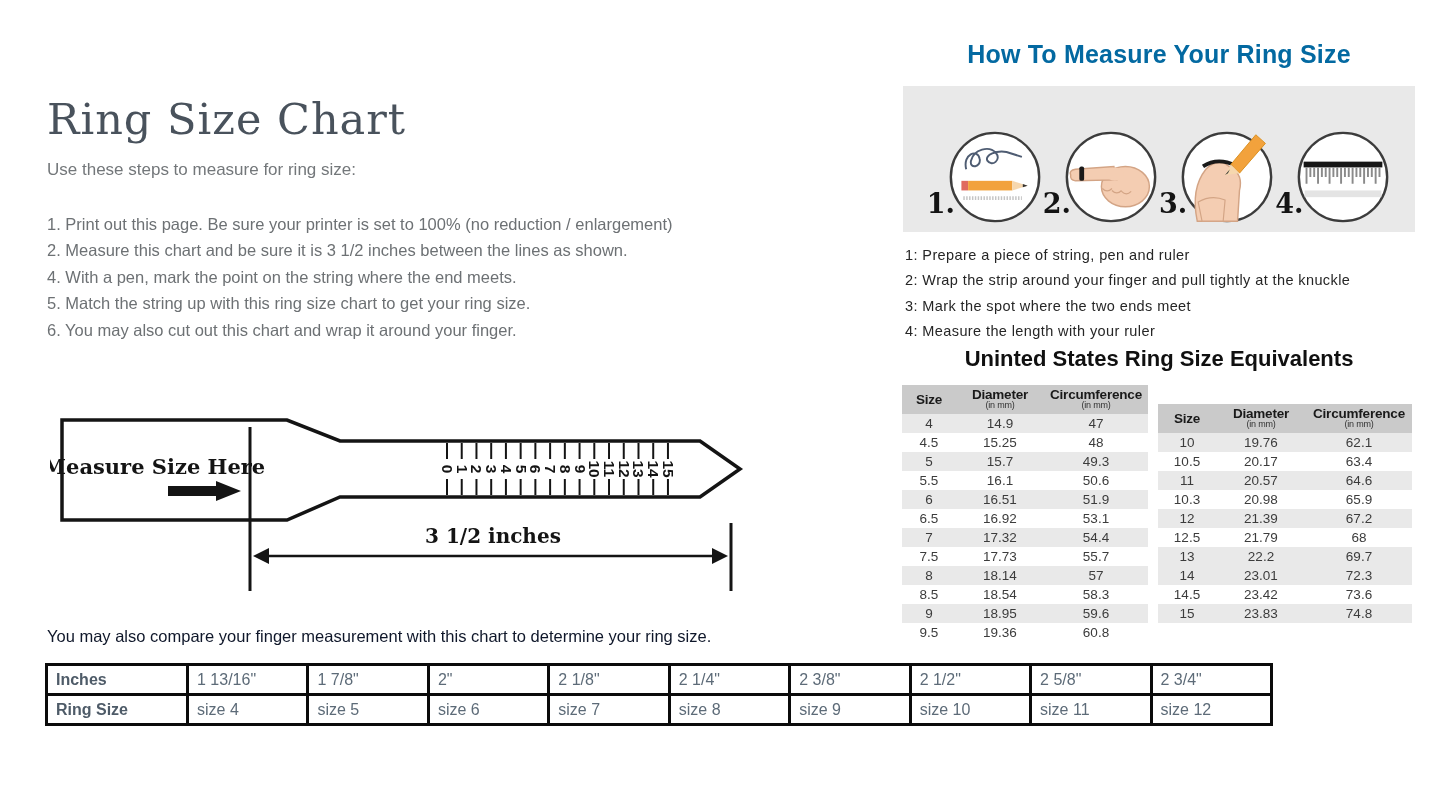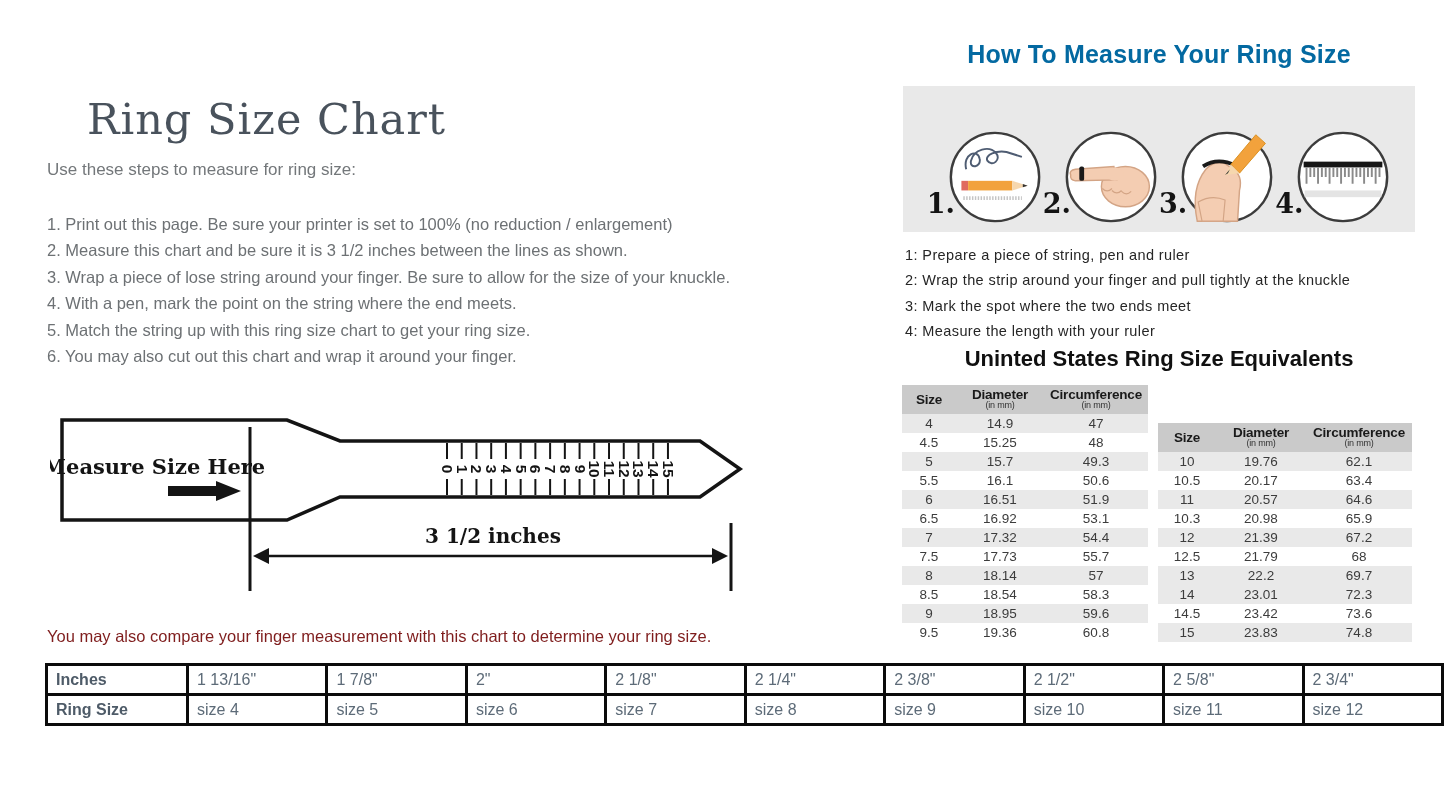--- a/index.html
+++ b/index.html
@@ -1,58 +1,57 @@
 <!DOCTYPE html>
 <html><head>
 <meta charset="utf-8">
 <style>
   * { margin:0; padding:0; box-sizing:border-box; }
   html,body { width:1445px; height:803px; background:#ffffff; font-family:"Liberation Sans",sans-serif; }
   body { position:relative; overflow:hidden; }
   .abs { position:absolute; }
 
-  #page-title { left:47px; top:94px; font-family:"DejaVu Serif",serif; font-size:43px; font-weight:400; color:#49525c; letter-spacing:1px;margin-left:40px; }
+  #page-title { left:47px; top:94px; font-family:"DejaVu Serif",serif; font-size:43px; font-weight:400; color:#49525c; letter-spacing:1px; }
   #intro { left:47px; top:160px; font-size:17px; color:#73777a;text-align:right; }
   #steps { left:47px; top:211px; list-style:none; font-size:16.5px; color:#6d7174; line-height:26.4px; }
-  #compare-note { left:47px; top:627px; font-size:16.5px; color:#7f1d1d; }
+  #compare-note { left:47px; top:627px; font-size:16.5px; color:#0f172a; }
 
   #sizer-svg { left:50px; top:410px; }
   .sizer-label { font-family:"DejaVu Serif",serif; font-weight:bold; font-size:21px; fill:#141414; }
   .dim-label { font-family:"DejaVu Serif",serif; font-weight:bold; font-size:20px; fill:#141414; }
   .tick-num { font-family:"Liberation Sans",sans-serif; font-weight:bold; font-size:15.5px; fill:#141414; }
 
   #how-title { left:903px; top:40px; width:512px; text-align:center; font-size:25px; font-weight:bold; color:#0369a1; letter-spacing:0.2px; }
   #panel { left:903px; top:86px; width:512px; height:146px; background:#e9e9e9; display:flex; align-items:flex-end; justify-content:center; padding-bottom:7px; }
   .figure { display:flex; align-items:flex-end; }
   .fig-num { font-family:"DejaVu Serif",serif; font-weight:bold; font-size:27px; color:#141414; margin:0 -8px 6px 0; position:relative; z-index:2; }
   .fig-circle { width:96px; height:96px; display:block; }
 
   #instructions { left:905px; top:243px; list-style:none; font-size:14.5px; color:#262626; line-height:25.4px; letter-spacing:0.4px; }
   #equiv-title { left:903px; top:346px; width:512px; text-align:center; font-size:22px; font-weight:bold; color:#101010; }
 
-  #size-tables { left:902px; top:385px; display:flex; gap:10px; align-items:flex-end; }
+  #size-tables { left:902px; top:385px; display:flex; gap:10px; align-items:center; }
   .size-table { border-collapse:collapse; table-layout:fixed; }
   .size-table th { background:#cacaca; font-size:13.5px; color:#1a1a1a; font-weight:bold; padding:3px 0 4px; line-height:13px; letter-spacing:-0.2px; text-align:center; }
   .size-table th .unit { font-size:9px; font-weight:normal; color:#333; line-height:9px; }
   .size-table td { font-size:13.5px; color:#3c3c3c; text-align:center; height:19px; padding:0; background:#fff; }
   .size-table tr.stripe td { background:#e9e9e9; }
 
-  #conversion { left:45px; top:663px; width:1399px; border-collapse:collapse; table-layout:fixed;border-radius:30px; }
+  #conversion { left:45px; top:663px; width:1228px; border-collapse:collapse; table-layout:fixed;border-radius:30px; }
   #conversion td { border:3px solid #0b0b0b; height:30px; padding:0 0 0 8px; font-size:16px; color:#5d6b78; vertical-align:middle; background:#fff; }
   #conversion td.rowhead { font-weight:bold; color:#4e5b68; }
 </style>
 </head>
 <body>
 
 <div class="abs" id="page-title">Ring Size Chart</div>
 <div class="abs" id="intro">Use these steps to measure for ring size:</div>
 <ul class="abs" id="steps">
   <li>1. Print out this page. Be sure your printer is set to 100% (no reduction / enlargement)</li>
   <li>2. Measure this chart and be sure it is 3 1/2 inches between the lines as shown.</li>
-  <li>3. Wrap a piece of lose string around your finger. Be sure to allow for the size of your knuckle.</li>
   <li>4. With a pen, mark the point on the string where the end meets.</li>
   <li>5. Match the string up with this ring size chart to get your ring size.</li>
   <li>6. You may also cut out this chart and wrap it around your finger.</li>
 </ul>
 
 <svg class="abs" id="sizer-svg" width="700" height="195" viewBox="0 0 700 195">
   <polygon points="12,10 237,10 290,31 650,31 690,59 650,87 290,87 237,110 12,110" fill="#ffffff" stroke="#141414" stroke-width="3.5" stroke-linejoin="miter"></polygon>
   <line x1="200" y1="17" x2="200" y2="181" stroke="#141414" stroke-width="3"></line>
   <line x1="681" y1="113" x2="681" y2="181" stroke="#141414" stroke-width="3"></line>
   <text class="sizer-label" x="104" y="64" text-anchor="middle">Measure Size Here</text>

